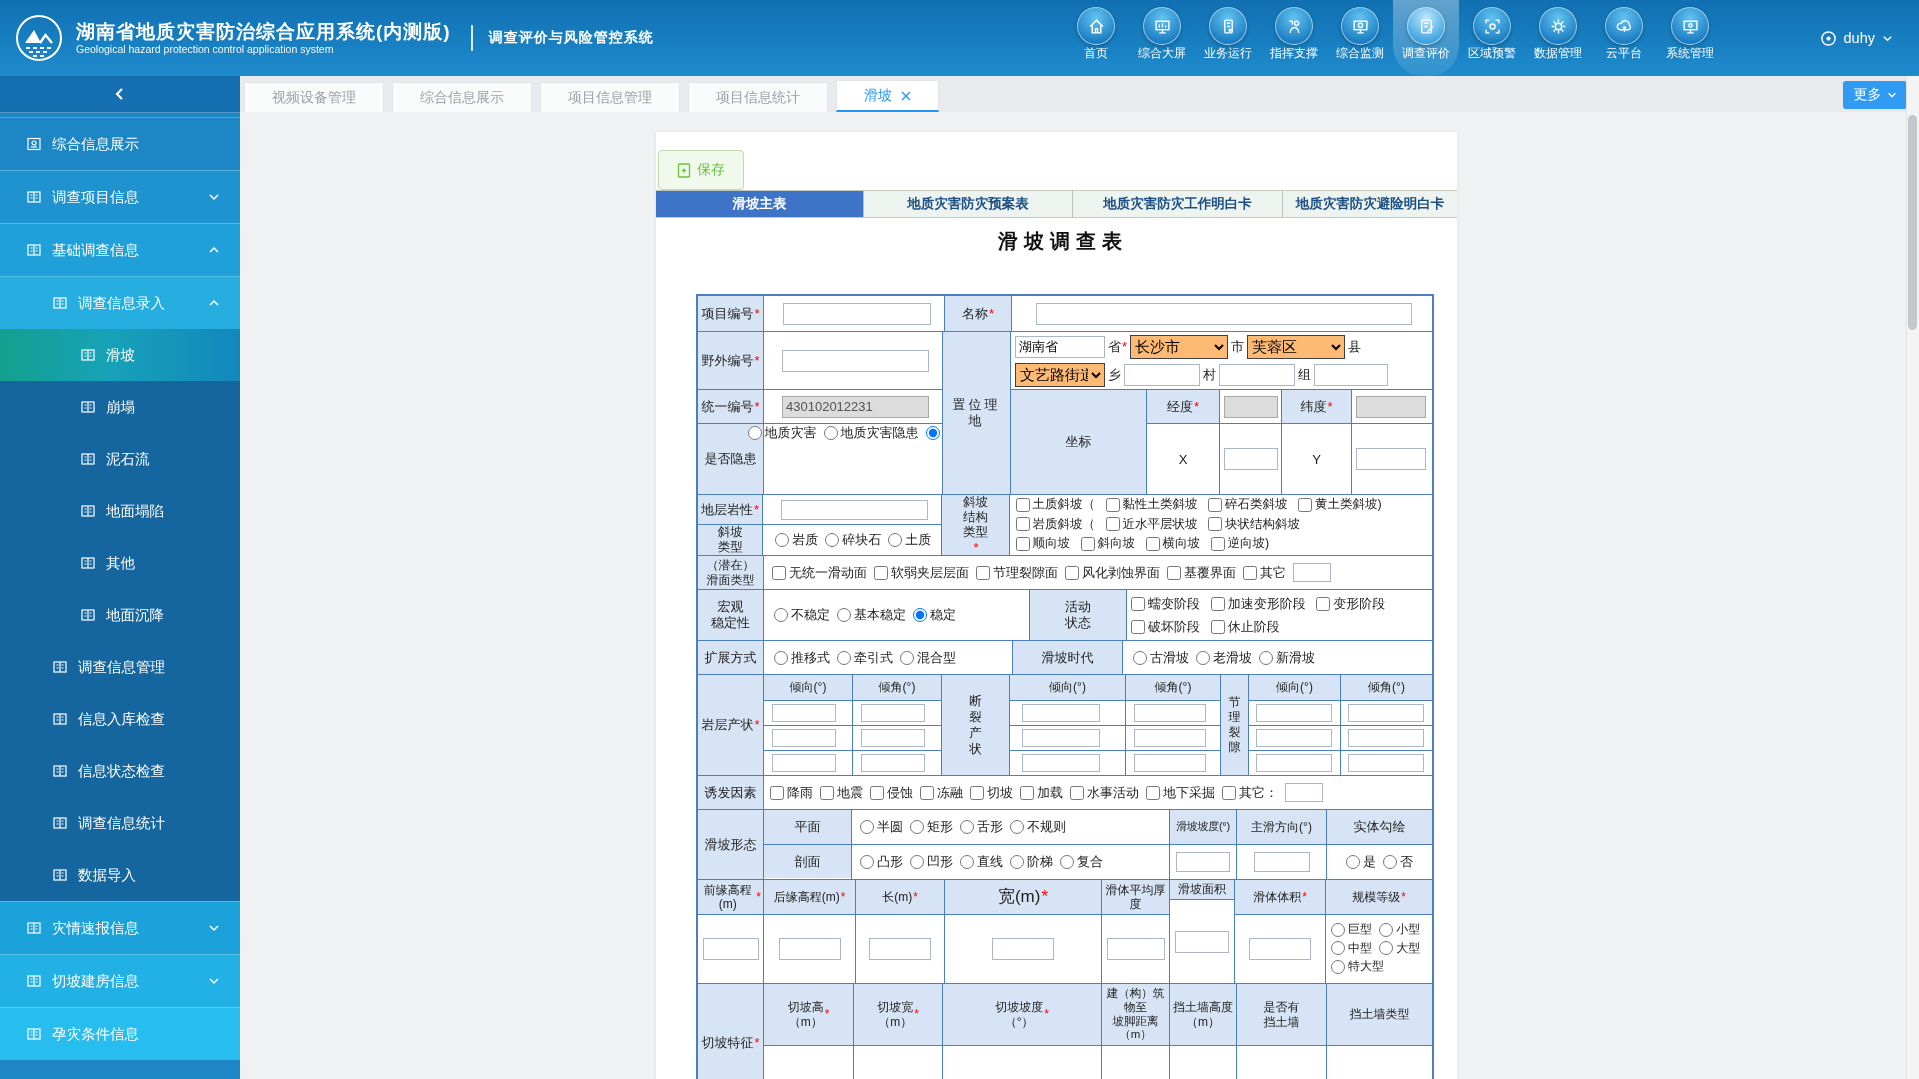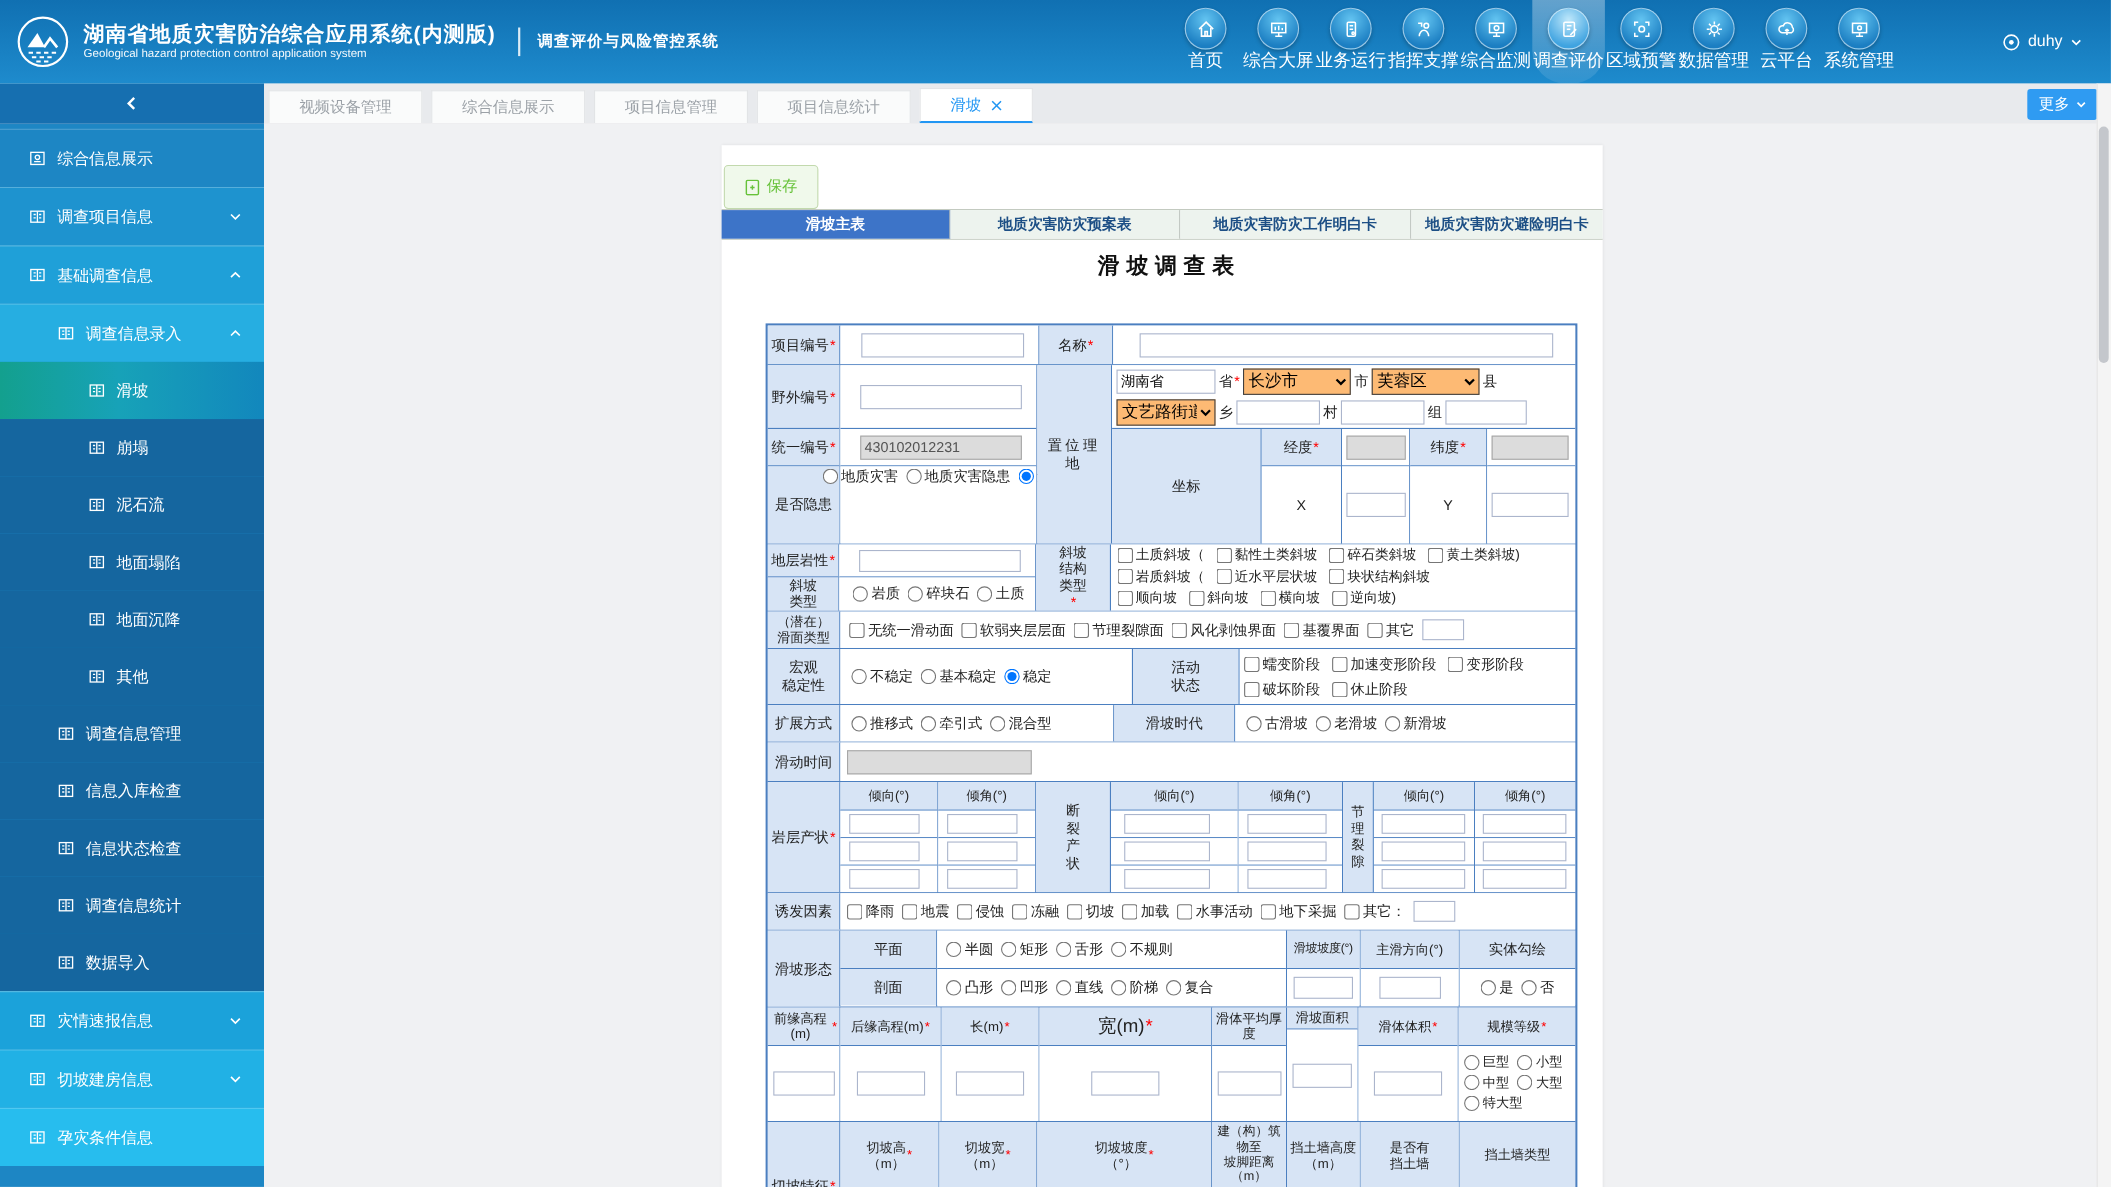--- a/index.html
+++ b/index.html
@@ -9,21 +9,21 @@
   .topbar{position:absolute;left:0;top:0;width:1919px;height:76px;background:linear-gradient(180deg,#1070b2,#1e8bcd);display:flex;align-items:center;color:#fff;}
   .logo{margin-left:14px;width:50px;height:50px;flex:0 0 auto}
   .titles{margin-left:12px;line-height:1.15}
   .t-main{font-size:19px;font-weight:bold;letter-spacing:1px}
   .t-sub{font-size:10.5px;opacity:.95}
   .t-div{width:2px;height:26px;background:rgba(255,255,255,.85);margin:0 16px 0 20px}
   .t-mod{font-size:14px;font-weight:bold;letter-spacing:1px}
   .nav{position:absolute;left:1063px;top:0;height:76px;display:flex;align-items:stretch}
   .nav-item{width:66px;display:flex;flex-direction:column;align-items:center;justify-content:flex-start;padding-top:7px;border-radius:0 0 30px 30px;cursor:pointer}
   .nav-item .circ{width:36px;height:36px;border-radius:50%;background:radial-gradient(circle at 50% 28%,#63c4f1,#1b7ec2 75%);border:1px solid rgba(255,255,255,.55);display:flex;align-items:center;justify-content:center;box-shadow:0 2px 4px rgba(0,0,0,.25)}
-  .nav-item .nv-lb{font-size:16px;margin-top:0;white-space:nowrap}
+  .nav-item .nv-lb{font-size:12px;margin-top:0;white-space:nowrap}
   .nav-item.active{background:linear-gradient(180deg,rgba(255,255,255,.35),rgba(255,255,255,.08));}
   .nav-item.active .circ{background:radial-gradient(circle at 50% 28%,#bfe8fb,#3fa3e0 75%)}
   .userbox{position:absolute;right:26px;top:0;height:76px;display:flex;align-items:center;gap:7px;font-size:14.5px}
   
   .sidebar{position:absolute;left:0;top:76px;width:240px;height:1003px;overflow:hidden;background:#1d86c4;color:#fff}
   .sb-collapse{height:36px;background:#166fb0;border-bottom:1px solid rgba(255,255,255,.25);display:flex;align-items:center;justify-content:center;cursor:pointer}
   .sb-pad{height:4px;background:#1d86c4}
   .s-item{height:52px;display:flex;align-items:center;font-size:14.5px;position:relative;cursor:pointer}
   .s-item .s-ic{margin-right:10px;display:flex}
   .lvl1{padding-left:26px;border-top:1px solid rgba(255,255,255,.25)}
@@ -296,30 +296,30 @@
         </span>
       <span class="s-lb">地面塌陷</span>
     </div>
     <div class="s-item lvl3 sb-dark">
       <span class="s-ic">
           <svg width="16" height="16" viewBox="0 0 16 16" stroke="#fff" fill="none" stroke-width="1.2">
             <rect x="2" y="3" width="12" height="10"></rect>
             <path d="M8 3v10M4.5 6h2M4.5 9h2M9.5 6h2M9.5 9h2"></path>
           </svg>
         </span>
+      <span class="s-lb">其他</span>
+    </div>
+    <div class="s-item lvl3 sb-dark">
+      <span class="s-ic">
+          <svg width="16" height="16" viewBox="0 0 16 16" stroke="#fff" fill="none" stroke-width="1.2">
+            <rect x="2" y="3" width="12" height="10"></rect>
+            <path d="M8 3v10M4.5 6h2M4.5 9h2M9.5 6h2M9.5 9h2"></path>
+          </svg>
+        </span>
       <span class="s-lb">地面沉降</span>
-    </div>
-    <div class="s-item lvl3 sb-dark">
-      <span class="s-ic">
-          <svg width="16" height="16" viewBox="0 0 16 16" stroke="#fff" fill="none" stroke-width="1.2">
-            <rect x="2" y="3" width="12" height="10"></rect>
-            <path d="M8 3v10M4.5 6h2M4.5 9h2M9.5 6h2M9.5 9h2"></path>
-          </svg>
-        </span>
-      <span class="s-lb">其他</span>
     </div>
     <div class="s-item lvl2 sb-dark">
       <span class="s-ic">
           <svg width="16" height="16" viewBox="0 0 16 16" stroke="#fff" fill="none" stroke-width="1.2">
             <rect x="2" y="3" width="12" height="10"></rect>
             <path d="M8 3v10M4.5 6h2M4.5 9h2M9.5 6h2M9.5 9h2"></path>
           </svg>
         </span>
       <span class="s-lb">调查信息管理</span>
     </div>
@@ -732,26 +732,20 @@
                 <input type="radio" name="era" style="">
                 <span>老滑坡</span>
               </label>
             <label class="rd">
                 <input type="radio" name="era" style="">
                 <span>新滑坡</span>
               </label>
           </div>
         </div>
 
-        <div class="band" style="height:35px">
-          <div class="lab cr" style="width:66px"><span>滑动时间</span></div>
-          <div class="wc nr" style="width:668px">
-              <input type="text" class="inp dis" style="width: 168px; margin-left: 2px;" disabled="">
-            </div>
-        </div>
 
         <div class="band" style="height:100px">
           <div class="lab cr" style="width:66px"><span>岩层产状</span><span class="req">*</span></div>
           <div class="col cr" style="width:89px">
             <div class="lab sb" style="height:26px;font-size:12px"><span>倾向(°)</span></div>
             <div class="wc sb" style="flex:1">
                 <input type="text" class="inp" style="width: 64px; height: 18px; margin-left: 4px;">
               </div>
             <div class="wc sb" style="flex:1">
                 <input type="text" class="inp" style="width: 64px; height: 18px; margin-left: 4px;">

